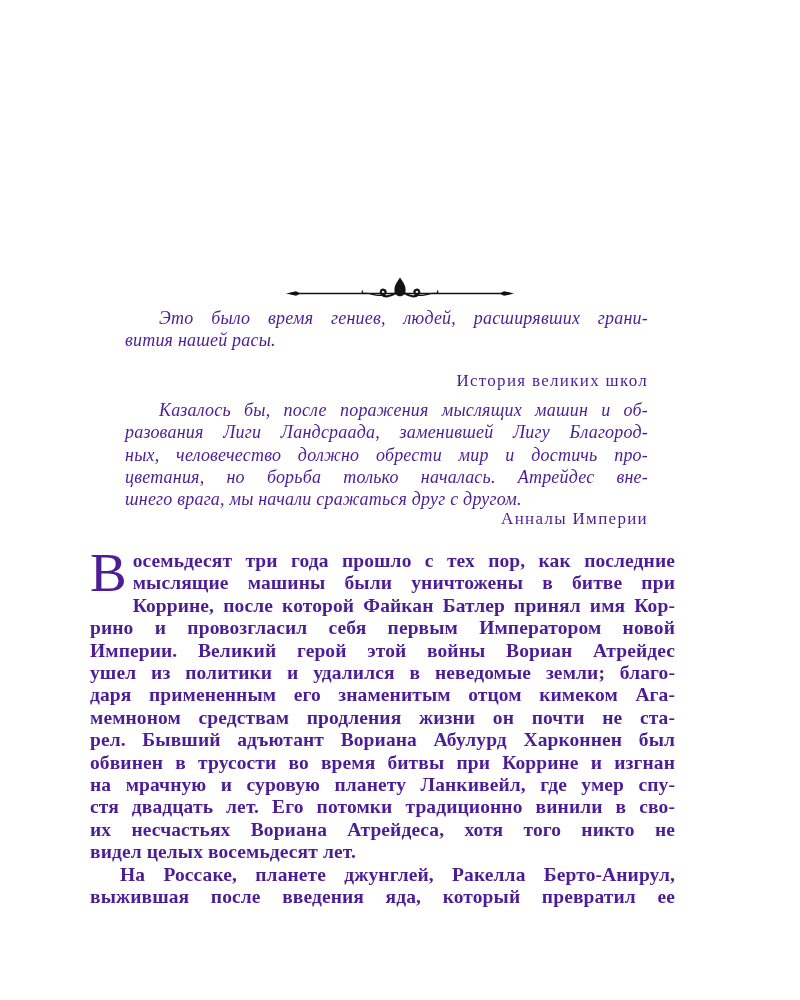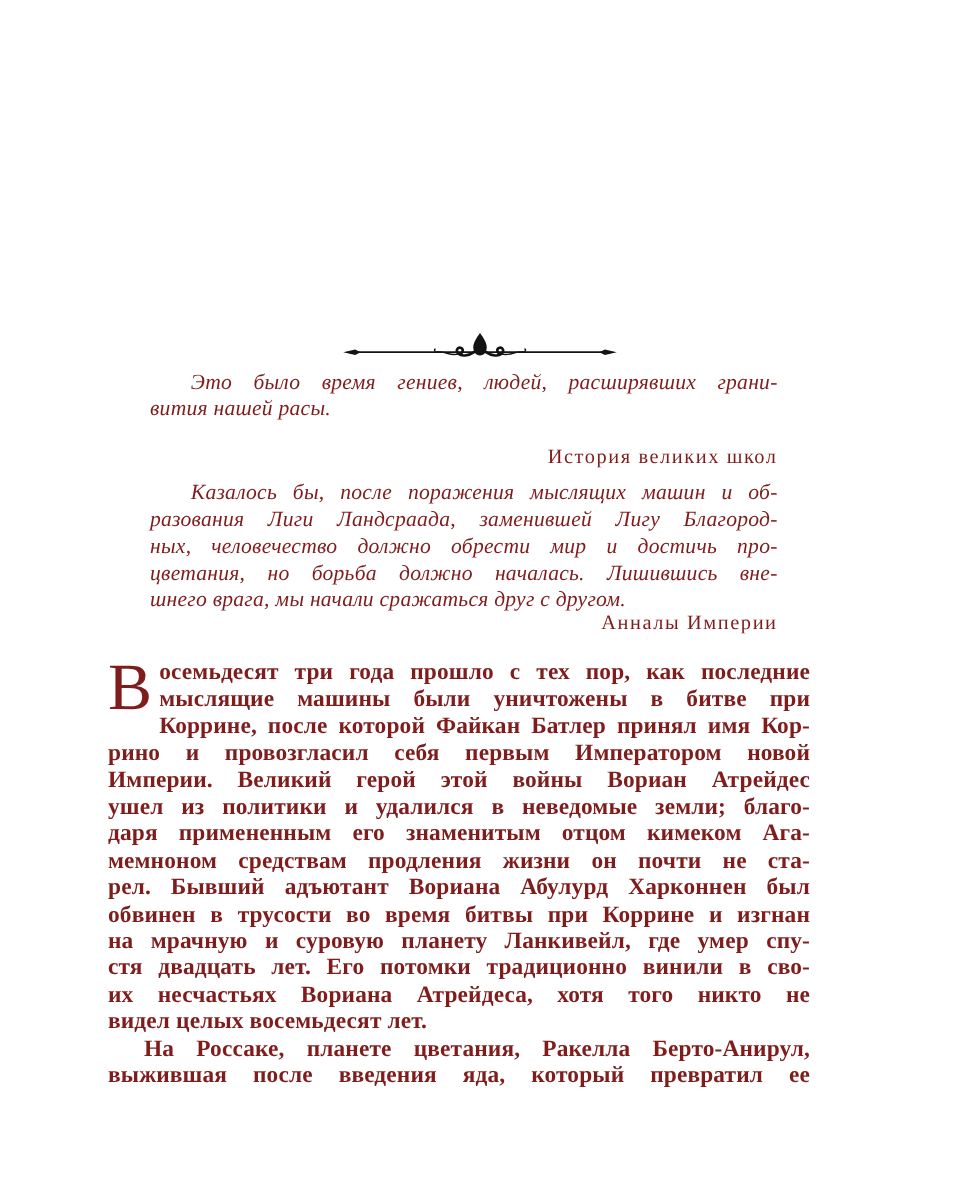--- a/index.html
+++ b/index.html
@@ -1,21 +1,21 @@
 <!DOCTYPE html>
 <html lang="ru"><head>
 <meta charset="utf-8">
 <style>
   html, body { margin: 0; padding: 0; background: #ffffff; }
   .page {
     position: relative;
     width: 800px;
     height: 1000px;
     background: #ffffff;
-    color: #7f1d1d;
+    color: #4c1d95;
     font-family: "Liberation Serif", "DejaVu Serif", serif;
     overflow: hidden;
   }
 
   
   .ornament {
     position: absolute;
     left: 286px;
     top: 277px;
     width: 228px;
@@ -102,21 +102,21 @@
           <div class="line">вития нашей расы.</div>
         </div>
     </div>
     <div class="attribution attr1">История великих школ</div>
 
     <div class="ep">
       <div class="lines">
           <div class="line">Казалось бы, после поражения мыслящих машин и об-</div>
           <div class="line">разования Лиги Ландсраада, заменившей Лигу Благород-</div>
           <div class="line">ных, человечество должно обрести мир и достичь про-</div>
-          <div class="line">цветания, но борьба должно началась. Лишившись вне-</div>
+          <div class="line">цветания, но борьба только началась. Атрейдес вне-</div>
           <div class="line">шнего врага, мы начали сражаться друг с другом.</div>
         </div>
     </div>
     <div class="attribution attr2">Анналы Империи</div>
 
   </div>
 
   <div class="body-block">
 
     <div class="para para1">
@@ -134,20 +134,20 @@
           <div class="line">обвинен в трусости во время битвы при Коррине и изгнан</div>
           <div class="line">на мрачную и суровую планету Ланкивейл, где умер спу-</div>
           <div class="line">стя двадцать лет. Его потомки традиционно винили в сво-</div>
           <div class="line">их несчастьях Вориана Атрейдеса, хотя того никто не</div>
           <div class="line">видел целых восемьдесят лет.</div>
         </div>
     </div>
 
     <div class="para para2">
       <div class="lines">
-          <div class="line">На Россаке, планете цветания, Ракелла Берто-Анирул,</div>
+          <div class="line">На Россаке, планете джунглей, Ракелла Берто-Анирул,</div>
           <div class="line">выжившая после введения яда, который превратил ее</div>
         </div>
     </div>
 
   </div>
 
 </div>
 
 </body></html>

